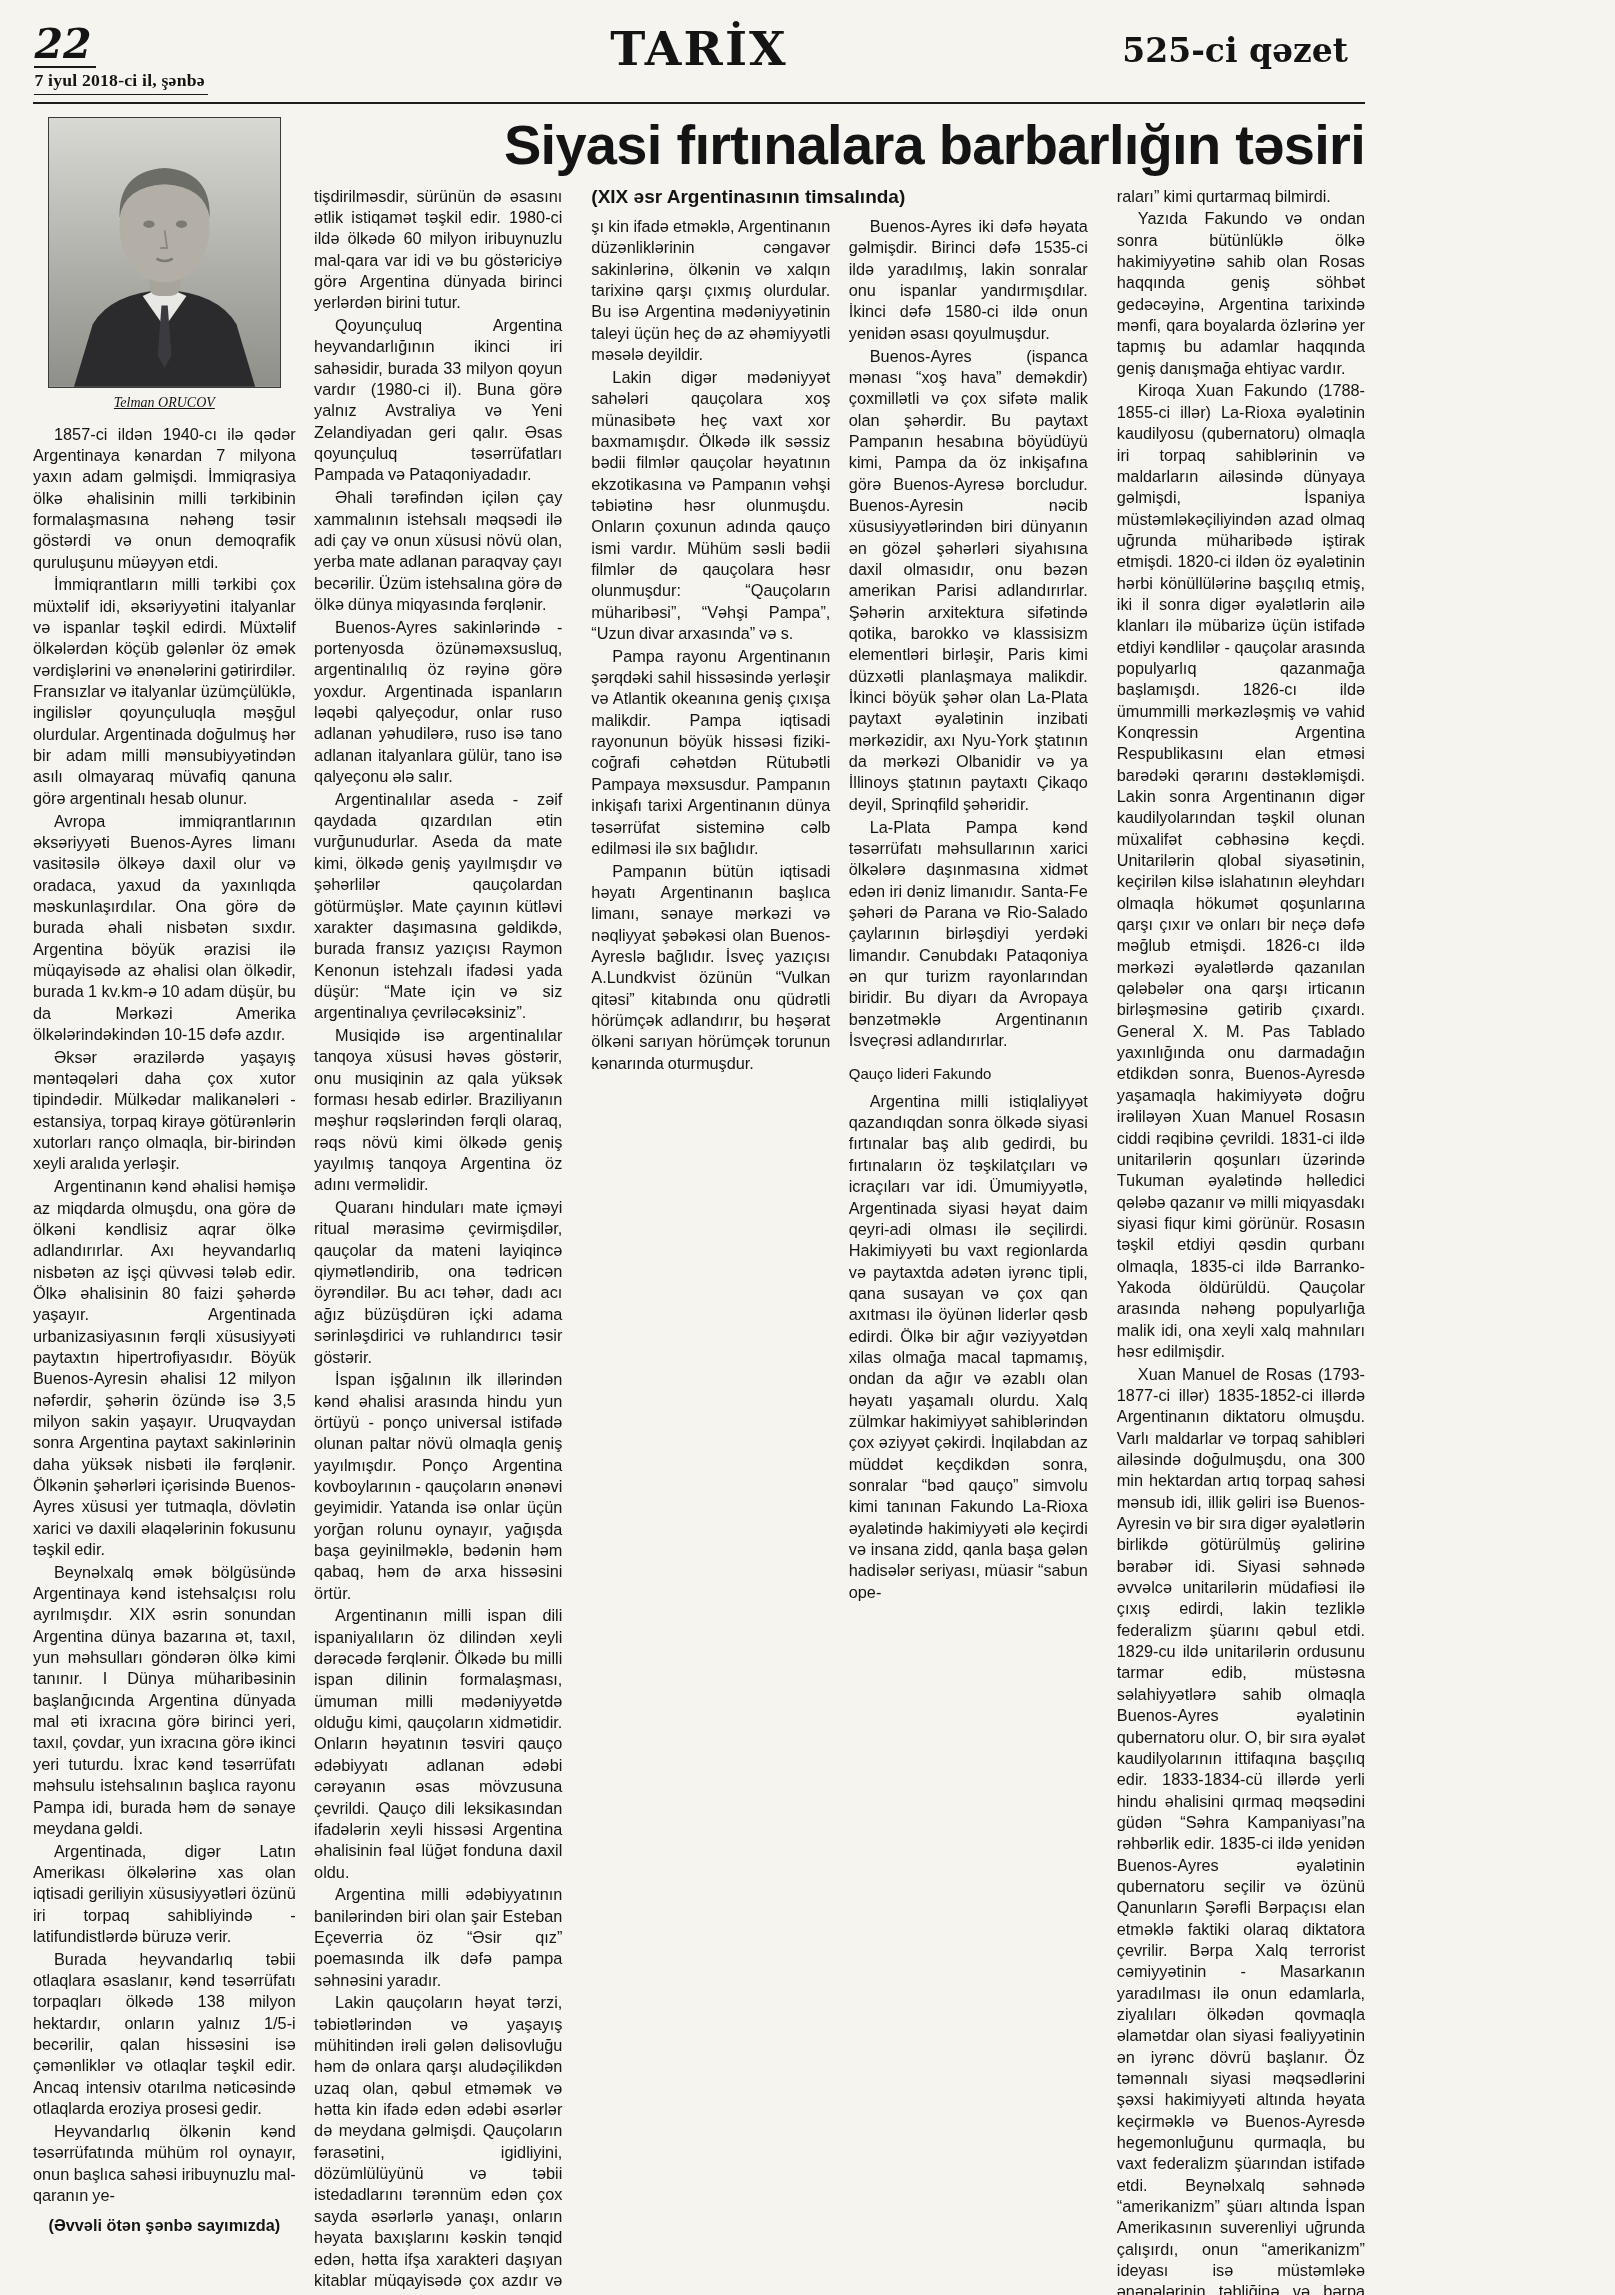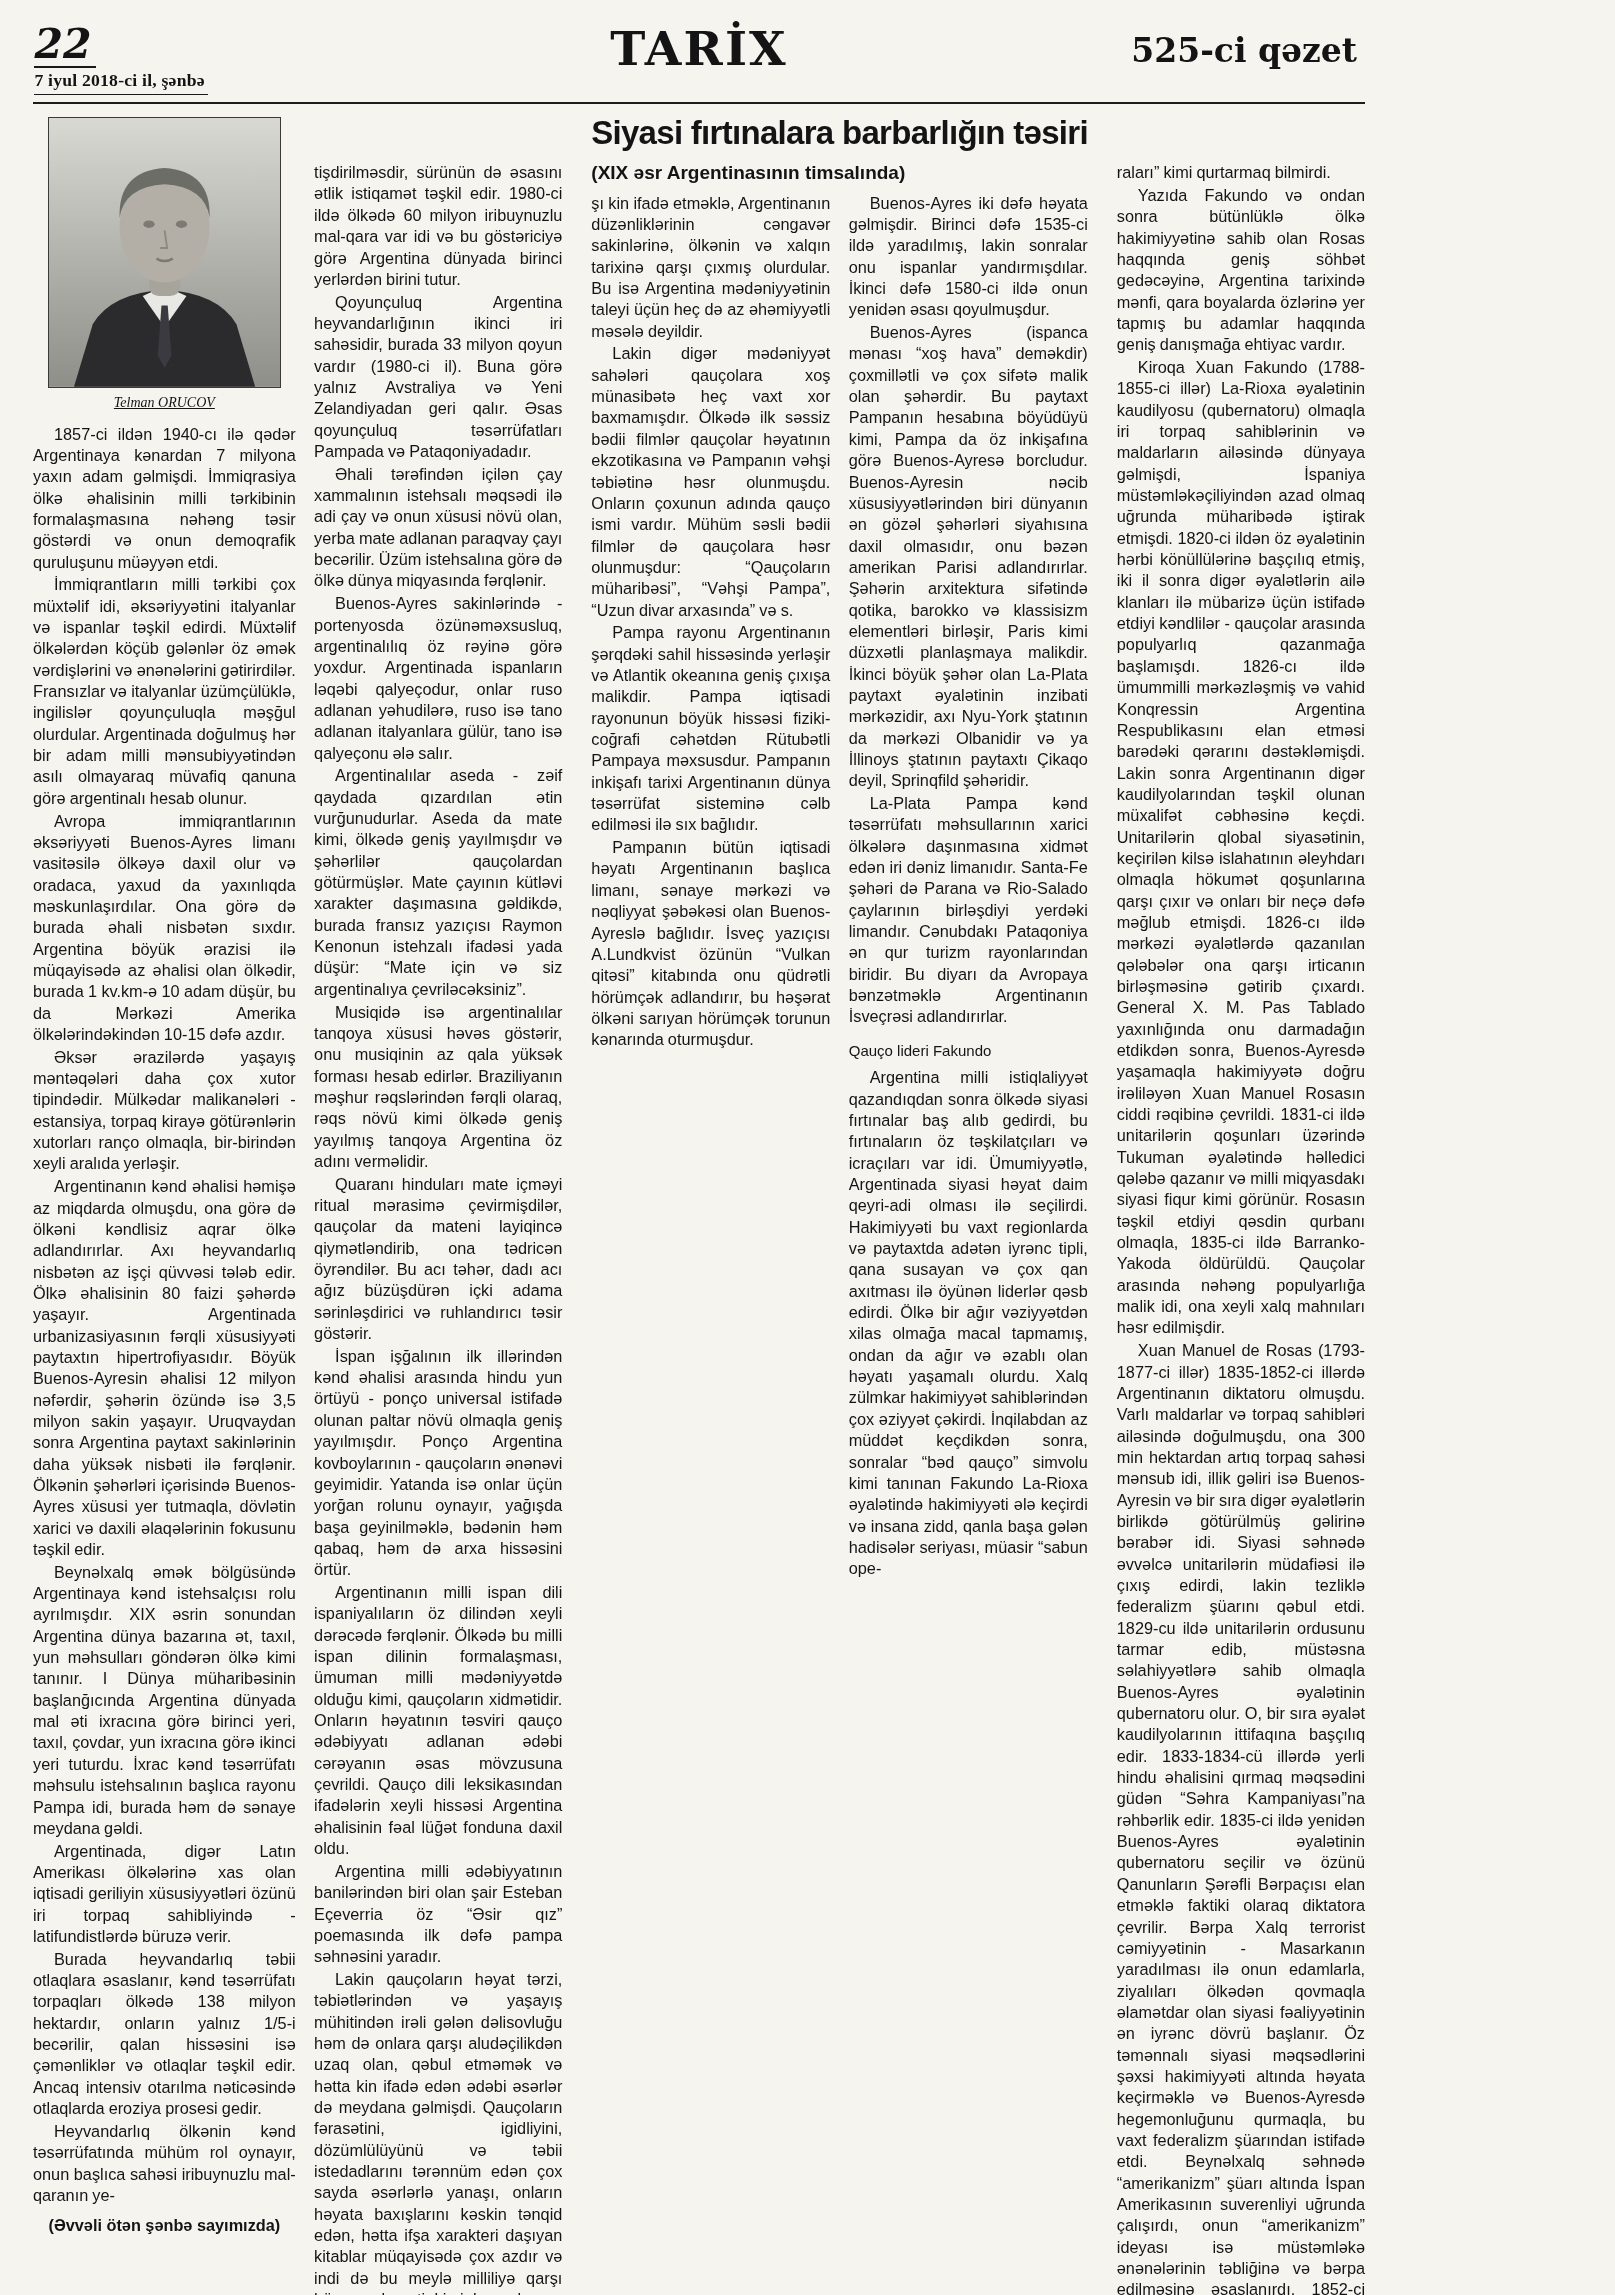--- a/index.html
+++ b/index.html
@@ -14,29 +14,29 @@
   
   .hdr{position:relative;height:74px;}
   .pagenum-block{position:absolute;left:1.4px;top:0;}
   .pagenum{font-family:"DejaVu Serif", serif;font-weight:bold;font-size:41px;line-height:1;
     border-bottom:2.1px solid #1a1a1a;padding:0 4.3px 1.4px 0;display:inline-block;font-style:italic;}
   .dateline{font-family:"Liberation Serif", serif;font-weight:bold;font-size:17.7px;
     border-bottom:1.4px solid #1a1a1a;padding:2.1px 2.8px 2.1px 0;letter-spacing:0.2px;}
   .masthead{position:absolute;left:0;right:0;top:1.4px;text-align:center;
     font-family:"DejaVu Serif", serif;font-weight:bold;font-size:40px;line-height:1;letter-spacing:2.1px;}
   .masthead .cap{font-size:1.18em;}
-  .issue{position:absolute;right:8px;top:10px;font-family:"DejaVu Serif", serif;
+  .issue{position:absolute;right:17px;top:10px;font-family:"DejaVu Serif", serif;
     font-weight:bold;font-size:33px;line-height:1;}
   .toprule{border-top:2.8px solid #1c1c1c;margin-top:4.3px;}
   
   .main{display:flex;gap:18.4px;margin-top:10px;}
   .col{flex:1;min-width:0;}
   .col1{max-width:298px;}
   .right-area{flex:4;min-width:0;display:flex;flex-direction:column;}
-  .headline{font-size:33px;font-weight:800;text-align:center;line-height:1.02;
+  .headline{font-size:56px;font-weight:800;text-align:right;line-height:1.02;
     margin:1.4px 0 12.8px;letter-spacing:-0.7px;font-family:"Liberation Sans", sans-serif;}
   .right-cols{display:flex;gap:29px;flex:1;}
   .mid-area{flex:2;min-width:0;display:flex;flex-direction:column;}
   .mid-cols{display:flex;gap:18.4px;flex:1;}
   .subhead{font-weight:bold;font-size:19px;margin:0 0 8.5px;}
   
   p.bp{margin:0 0 1.4px;font-size:16.3px;line-height:1.31;text-align:justify;
     text-indent:21px;word-spacing:-0.4px;hyphens:auto;}
   p.noind{text-indent:0;}
   .midhead{ text-align:left;font-weight:normal;font-size:15px;margin:14px 0 8.5px;}

